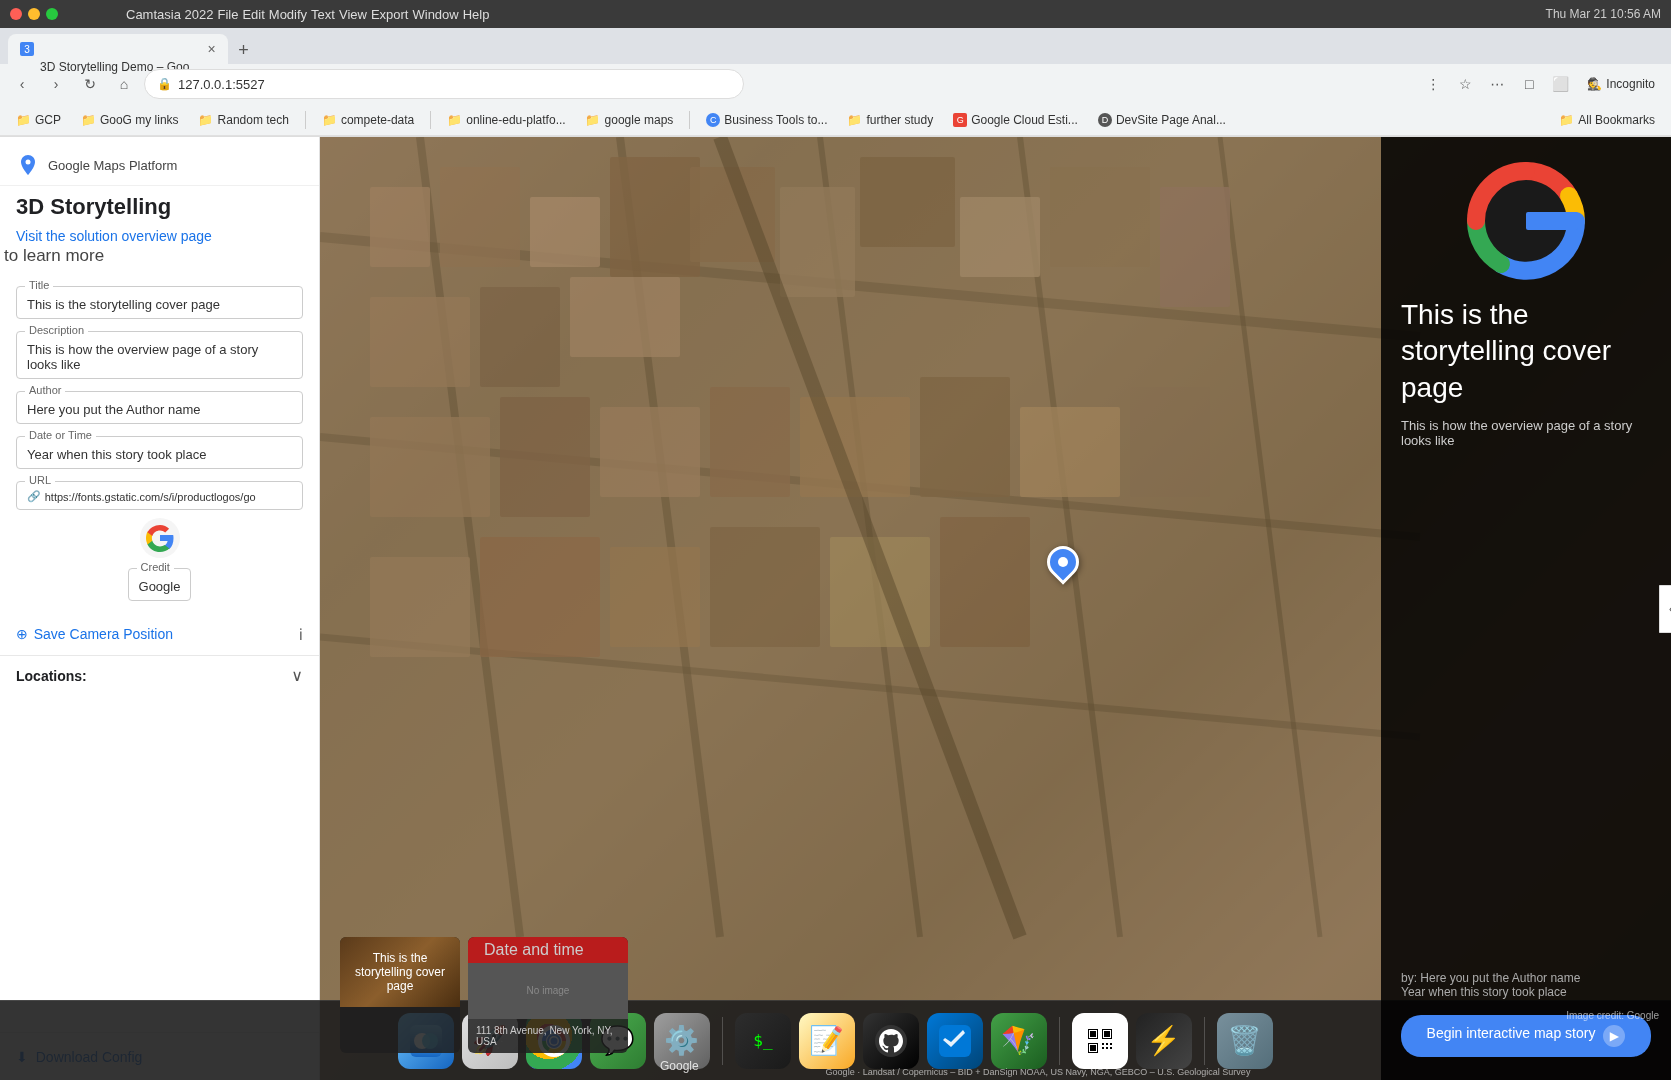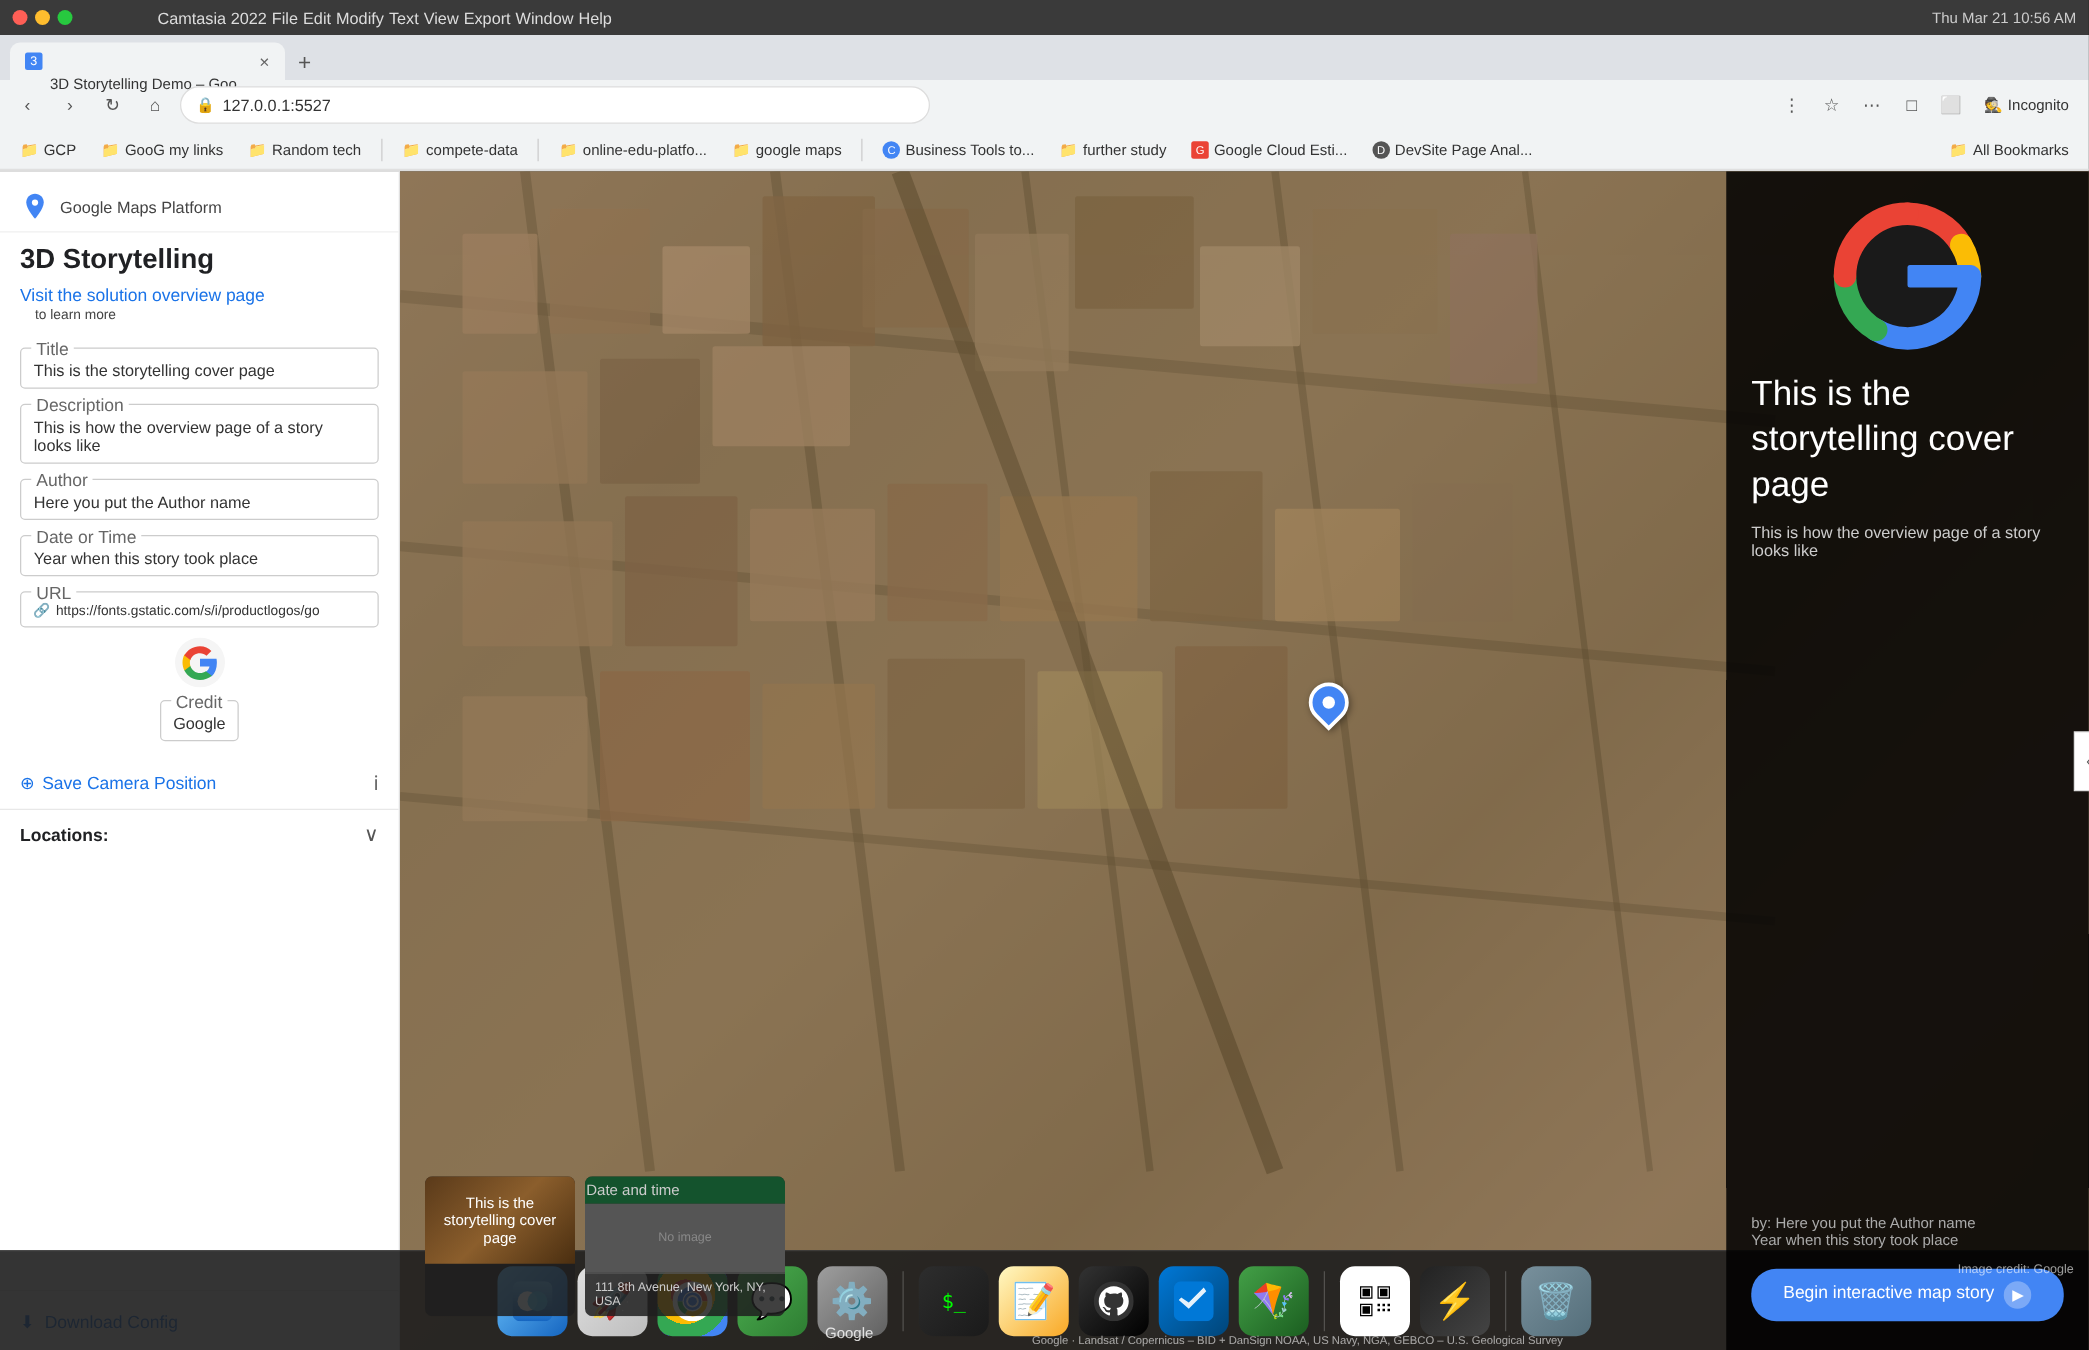--- a/index.html
+++ b/index.html
@@ -129,37 +129,37 @@
       border-bottom: 1px solid #f0f0f0;
       text-align: center;
     }
     .google-maps-logo {
       width: 24px;
       height: 24px;
     }
     .sidebar-brand { font-size: 13px; color: #444; font-weight: 400; }
     .sidebar-title { font-size: 22px; font-weight: 600; color: #202124; padding: 8px 16px; }
     .sidebar-link { color: #1a73e8; font-size: 14px; padding: 0 16px; text-decoration: none; display: block; }
-    .sidebar-learn { font-size: 11px; color: #444; padding: 2px 28px 12px; }
+    .sidebar-learn { font-size: 17px; color: #444; padding: 2px 4px 12px; }
 
     
     .story-details-header {
       display: flex;
       align-items: center;
       justify-content: space-between;
       padding: 10px 16px;
       border-top: 1px solid #e8e8e8;
       cursor: pointer;
     }
     .story-details-title { font-size: 14px; font-weight: 600; color: #202124; }
     .chevron-icon { color: #555; font-size: 16px; }
 
     .story-fields { padding: 8px 16px; display: flex; flex-direction: column; gap: 12px; }
     .field-group { position: relative; border: 1px solid #ccc; border-radius: 4px; padding: 8px 10px 6px; }
-    .field-label { font-size: 14px; color: #666; position: absolute; top: -8px; left: 8px; background: #fff; padding: 0 4px; }
+    .field-label { font-size: 11px; color: #666; position: absolute; top: -8px; left: 8px; background: #fff; padding: 0 4px; }
     .field-value { font-size: 13px; color: #333; margin-top: 2px; }
     .field-url { font-size: 11px; color: #333; word-break: break-all; display: flex; align-items: center; gap: 4px; }
     .url-icon { color: #666; }
 
     
     .credit-row {
       display: flex;
       align-items: center;
       gap: 10px;
       padding: 0 16px;
@@ -349,23 +349,23 @@
       background: linear-gradient(135deg, #5a3a1a 0%, #8b5e2c 50%, #4a2e10 100%);
       padding: 8px;
       text-align: center;
       font-size: 12px;
       font-weight: 500;
     }
     .thumb-date {
       width: 160px;
     }
     .thumb-date-header {
-      background: #14532d;
-      padding: 4px 1px;
-      font-size: 12px;
+      background: #b91c1c;
+      padding: 4px 16px;
+      font-size: 16px;
       color: #ccc;
     }
     .thumb-date-img {
       height: 55px;
       background: #555;
       display: flex;
       align-items: center;
       justify-content: center;
       color: #888;
       font-size: 10px;

